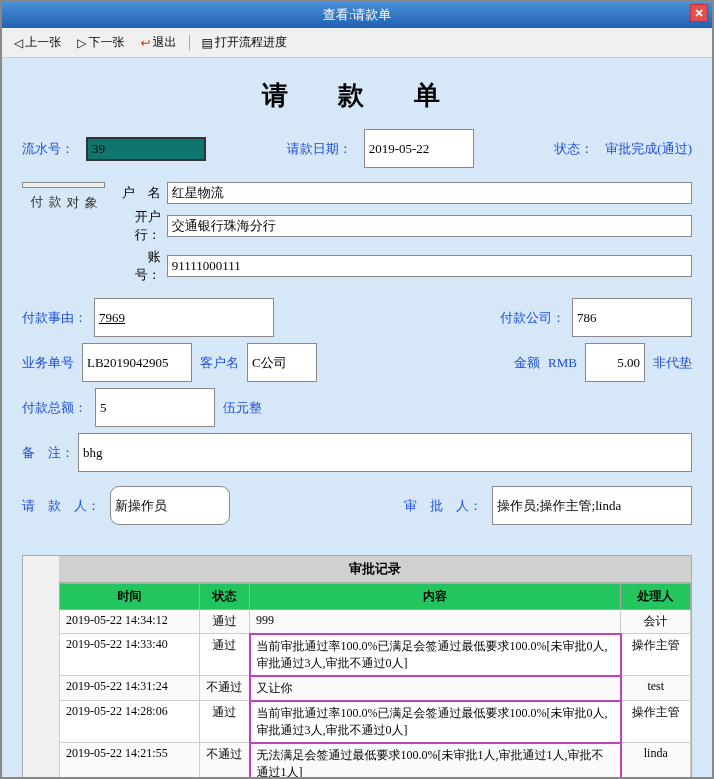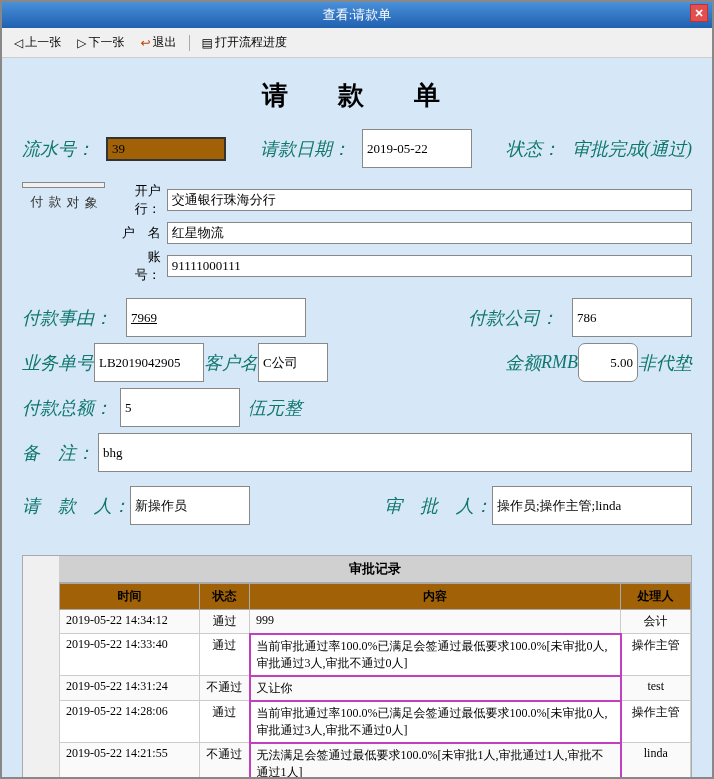--- a/index.html
+++ b/index.html
@@ -80,36 +80,35 @@
       letter-spacing: 12px;
       margin: 10px 0 16px 0;
       color: #000;
     }
     .form-row {
       display: flex;
       align-items: center;
       margin-bottom: 6px;
     }
     .form-label {
-      color: #0f766e;
+      color: #1d4ed8;
       white-space: nowrap;
-      font-size: 18px;
-      font-style: italic;
+      font-size: 13px;
     }
     .form-input {
       border: 1px solid #888;
       background: white;
       padding: 12px 4px;
       font-size: 13px;
       font-family: SimSun, '宋体', serif;
       height: 39px;
     }
     .form-input-highlight {
       border: 2px solid #333;
-      background: #a16207;
+      background: #0f766e;
       padding: 2px 4px;
       font-size: 13px;
       font-family: SimSun, '宋体', serif;
       height: 24px;
     }
     .side-label-box {
       border: 1px solid #888;
       background: #f0f0f0;
       padding: 2px 4px;
       writing-mode: vertical-lr;
@@ -161,21 +160,21 @@
       font-size: 13px;
       font-weight: bold;
       padding: 4px;
       border-bottom: 1px solid #aaa;
     }
     .approval-table {
       width: 100%;
       border-collapse: collapse;
     }
     .approval-table th {
-      background: #a16207;
+      background: #22c55e;
       border: 1px solid #aaa;
       padding: 4px 6px;
       font-size: 12px;
       text-align: center;
     }
     .approval-table td {
       border: 1px solid #ccc;
       padding: 3px 6px;
       font-size: 12px;
       background: white;
@@ -231,72 +230,72 @@
       <span class="form-label">状态：</span>
       <span class="form-label">审批完成(通过)</span>
     </div>
 
     <div class="divider"></div>
 
     <div class="payment-target-section">
       <div class="side-label-box">付<br>款<br>对<br>象</div>
       <div class="payment-target-rows">
         <div class="payment-target-row">
+          <span class="pt-label">户　名</span>
+          <input class="pt-input" value="红星物流" readonly="" style="">
+        </div>
+        <div class="payment-target-row">
           <span class="pt-label">开户行：</span>
           <input class="pt-input" value="交通银行珠海分行" readonly="" style="">
-        </div>
-        <div class="payment-target-row">
-          <span class="pt-label">户　名</span>
-          <input class="pt-input" value="红星物流" readonly="" style="">
         </div>
         <div class="payment-target-row">
           <span class="pt-label">账　号：</span>
           <input class="pt-input" value="91111000111" readonly="" style="">
         </div>
       </div>
     </div>
 
     <div class="divider"></div>
 
-    <div class="form-row" style="gap:14px;">
+    <div class="form-row" style="gap:7px;">
       <span class="form-label">付款事由：</span>
       <input class="form-input" style="width: 180px; text-decoration: underline;" value="7969" readonly="">
       <span style="flex:1;"></span>
       <span class="form-label">付款公司：</span>
       <input class="form-input" style="width: 120px;" value="786" readonly="">
     </div>
 
-    <div class="form-row" style="gap:0;">
+    <div class="form-row" style="gap:8px;">
       <span class="form-label">业务单号</span>
       <input class="form-input" style="width: 110px;" value="LB2019042905" readonly="">
       <span class="form-label">客户名</span>
       <input class="form-input" style="width: 70px;" value="C公司" readonly="">
       <span style="flex:1;"></span>
       <span class="form-label">金额</span>
       <span class="form-label">RMB</span>
-      <input class="form-input" style="width: 60px; text-align: right; border-radius: 7px;" value="5.00" readonly="">
+      <input class="form-input" style="width: 60px; text-align: right;" value="5.00" readonly="">
       <span class="form-label">非代垫</span>
     </div>
 
     <div class="form-row" style="gap:8px;">
       <span class="form-label">付款总额：</span>
       <input class="form-input" style="width: 120px;" value="5" readonly="">
       <span class="form-label">伍元整</span>
     </div>
 
     <div class="form-row" style="gap:4px;">
       <span class="form-label">备　注：</span>
       <input class="form-input" style="flex: 1 1 0%;" value="bhg" readonly="">
     </div>
 
     <div class="divider"></div>
 
-    <div class="form-row" style="">
+    <div class="form-row" style="gap:10px;">
       <span class="form-label">请　款　人：</span>
-      <input class="form-input" style="width: 120px;" value="新操作员" readonly="">
+      <input class="form-input" style="width: 120px; border-radius: 9px;" value="新操作员" readonly="">
       <span style="flex:1;"></span>
       <span class="form-label">审　批　人：</span>
       <input class="form-input" style="width: 200px;" value="操作员;操作主管;linda" readonly="">
     </div>
 
     <div style="height:14px;"></div>
 
     <div class="approval-section">
       <div class="approval-title">审批记录</div>
       <table class="approval-table">

